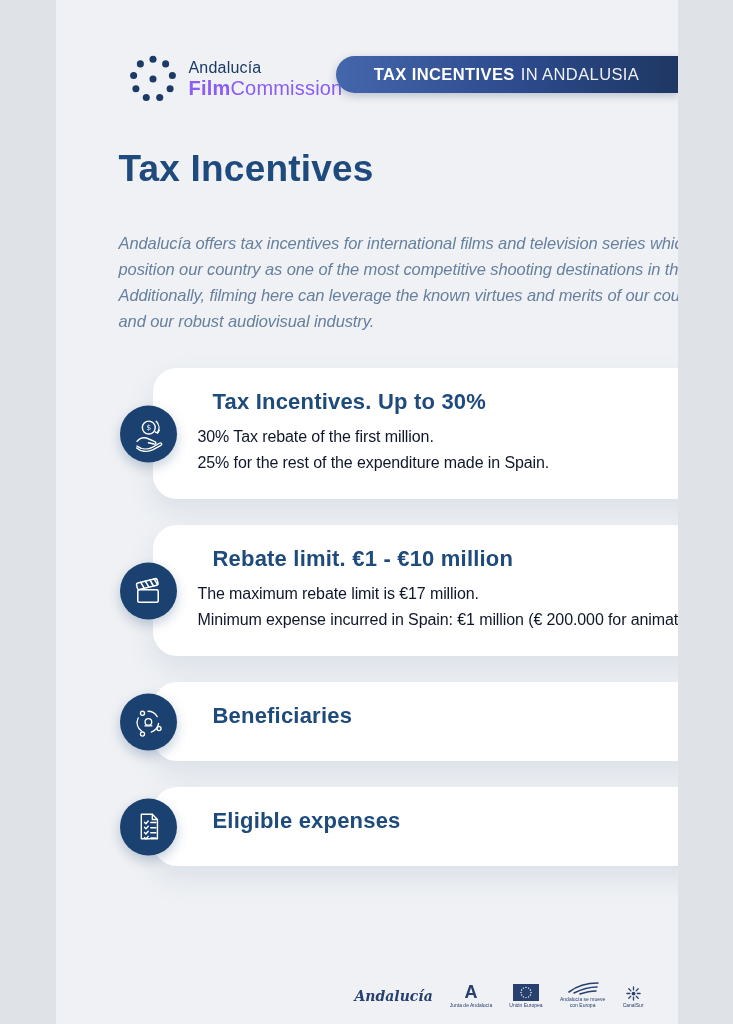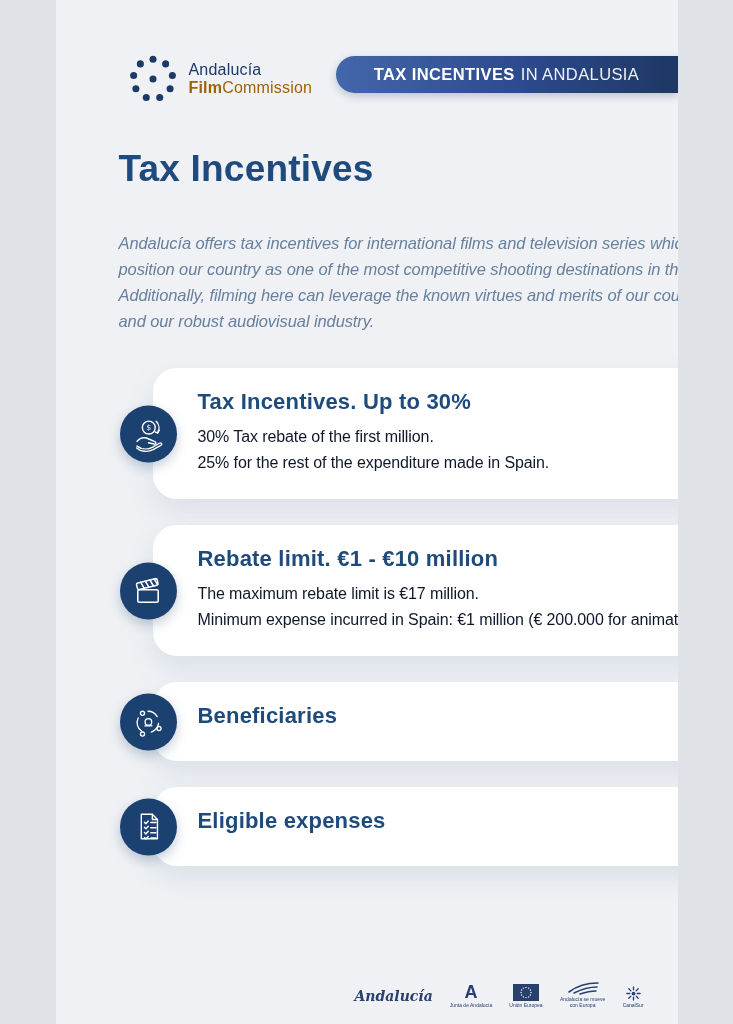--- a/index.html
+++ b/index.html
@@ -10,21 +10,21 @@
     background:#eff1f4;
     overflow:hidden;
     font-family:"Liberation Sans", sans-serif;
     color:#1e4b7c;
   }
   
   .brand{position:absolute;left:70px;top:50px;display:flex;align-items:center;gap:9px;}
   .brand-mark{width:54px;height:58px;flex:0 0 auto;}
   .brand-text{display:flex;flex-direction:column;line-height:1.12;}
   .brand-line1{font-size:16px;font-weight:500;color:#1b3a66;letter-spacing:.2px;}
-  .brand-line2{font-size:16px;color:#a16207;letter-spacing:.2px;}
+  .brand-line2{font-size:20px;color:#8b5cf6;letter-spacing:.2px;}
   .brand-line2 .b{font-weight:800;}
   .banner{
     position:absolute;right:0;top:56px;height:37px;width:342px;
     border-radius:18.5px 0 0 18.5px;
     background:linear-gradient(90deg,#4466ab 0%,#2c4a8c 55%,#1e3763 100%);
     display:flex;align-items:center;justify-content:center;
     color:#ffffff;font-size:16.5px;letter-spacing:.4px;
     box-shadow:0 3px 8px rgba(30,55,99,.25);
   }
   .banner .bold{font-weight:700;margin-right:6px;}
@@ -37,21 +37,21 @@
     font-size:16.5px;line-height:26px;letter-spacing:-.1px;
     color:#67809e;font-weight:400;font-style:italic;
   }
   .cards{margin-left:34px;display:flex;flex-direction:column;gap:26px;width:572px;}
   .card{
     position:relative;background:#ffffff;border-radius:24px;
     padding:21px 26px 23px 45px;
     box-shadow:0 12px 26px rgba(140,160,185,.20);
   }
   .card.wide{width:519px;padding-right:14px;}
-  .card h2{margin:0 0 9px;font-size:22px;font-weight:700;letter-spacing:.2px;color:#1e4b7c;}
+  .card h2{margin:0 15px 9px;font-size:22px;font-weight:700;letter-spacing:.2px;color:#1e4b7c;}
   .card p{margin:0;font-size:16px;line-height:26px;letter-spacing:-.1px;color:#0f172a;}
   .card p.nowrap{white-space:nowrap;}
   .card .small{font-size:16px;}
   .icon-circle{
     position:absolute;left:-33px;top:50%;transform:translateY(-50%);
     width:57px;height:57px;border-radius:50%;
     background:#1b4170;display:flex;align-items:center;justify-content:center;
     box-shadow:0 5px 12px rgba(27,65,112,.25);
   }
   .icon-circle svg{width:44px;height:44px;}

